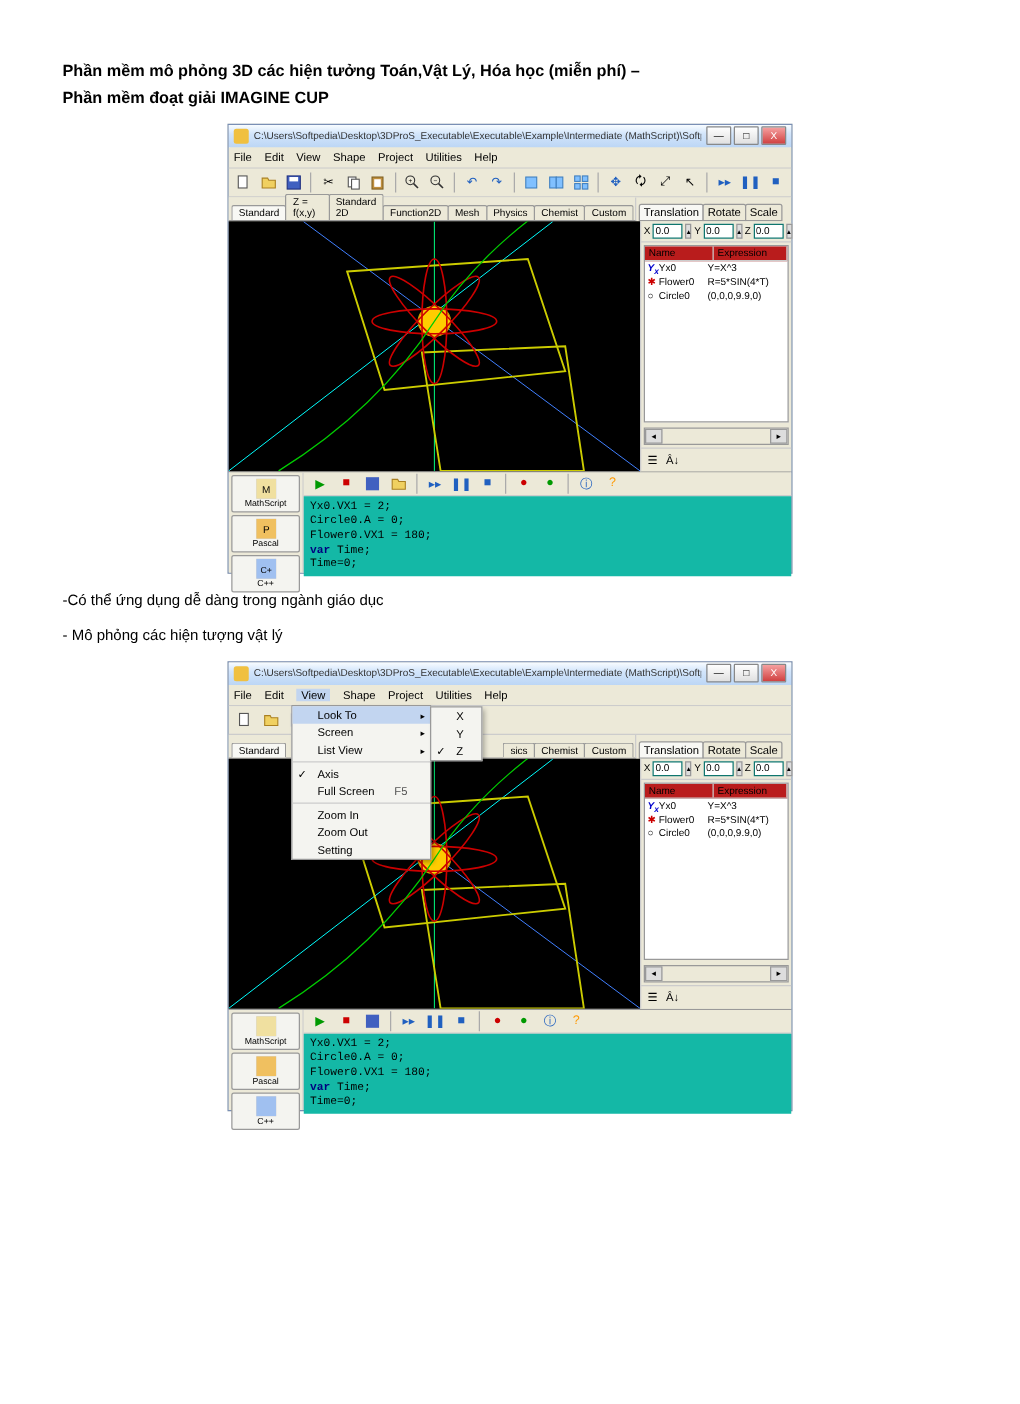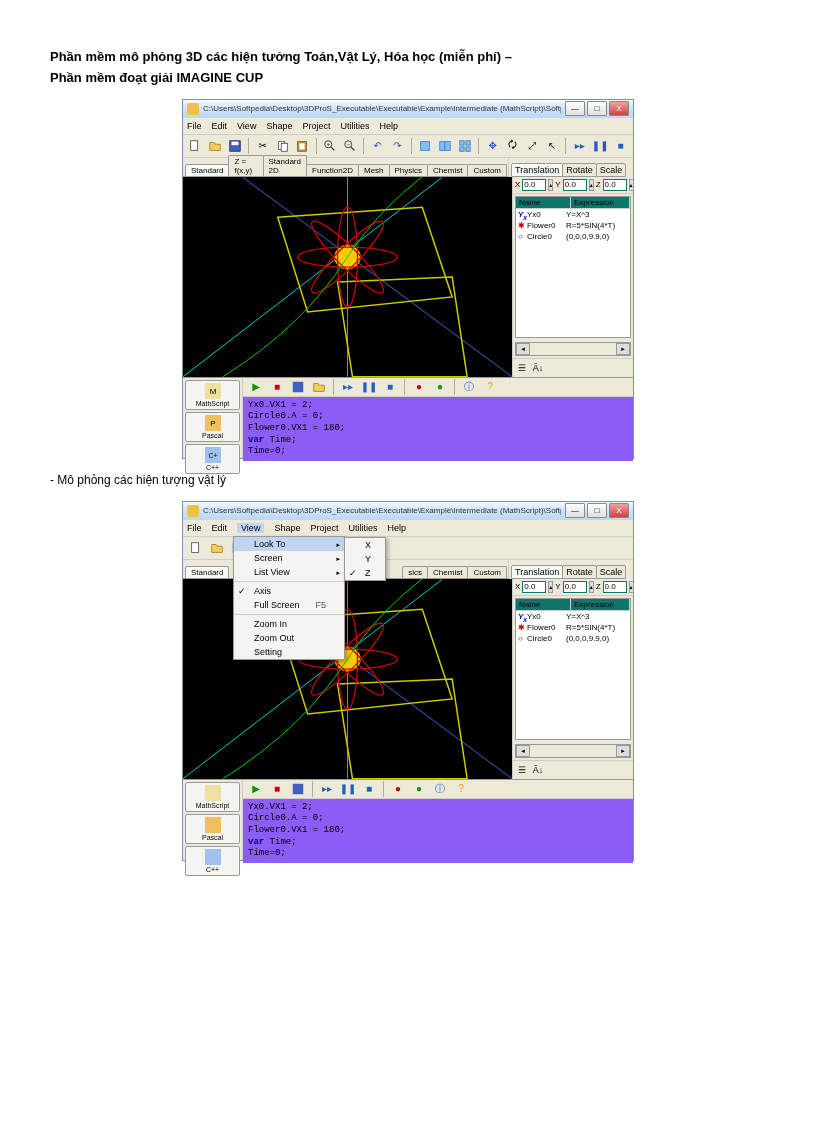--- a/index.html
+++ b/index.html
@@ -27,38 +27,38 @@
 .main-split{display:flex;height:200px}
 .viewport{flex:1;background:#000;position:relative;overflow:hidden}
 .viewport svg{position:absolute;top:0;left:0;width:100%;height:100%}
 .side-panel{width:120px;background:#ece9d8;border-left:1px solid #ccc;display:flex;flex-direction:column}
 .side-tab{border:1px solid #999;padding:1px 3px;background:#ece9d8;border-radius:2px 2px 0 0;margin-right:-1px}
 .side-tab.active{background:#f8f8f4}
 .coord-row{display:flex;padding:2px;gap:2px;font-size:8px;align-items:center;border-bottom:1px solid #ccc}
 .coord-row input{width:20px;height:10px;font-size:8px;border:1px solid #0f766e;padding:0 1px}
 .coord-row .stepper{width:8px;height:10px;background:#ddd;border:1px solid #999;font-size:6px;display:flex;align-items:center;justify-content:center}
 .obj-list{flex:1;background:#fff;border:1px solid #999;margin:2px;font-size:8px;overflow:hidden}
-.obj-list .hdr{display:flex;background:#0f766e;border-bottom:1px solid #ccc}
+.obj-list .hdr{display:flex;background:#b91c1c;border-bottom:1px solid #ccc}
 .obj-list .hdr div{padding:1px 3px;border-right:1px solid #ccc}
 .obj-list .row{display:flex;padding:1px 2px}
 .obj-list .row .c1{width:48px;display:flex;align-items:center;gap:1px}
 .obj-list .row .c2{flex:1}
 .obj-ico{width:8px;height:8px;display:inline-block}
 .bottom-scrollbar{height:12px;background:#ece9d8;display:flex;align-items:center;margin:2px;border:1px solid #999}
 .bottom-scrollbar .sbbtn{width:12px;height:10px;background:#ddd;border:1px solid #999;font-size:7px;display:flex;align-items:center;justify-content:center}
 .bottom-scrollbar .track{flex:1;background:#f4f4f4}
 .panel-icons{display:flex;gap:2px;padding:2px;border-top:1px solid #ccc}
 .panel-icons .pi{width:14px;height:14px;font-size:9px;display:flex;align-items:center;justify-content:center}
 .script-row{display:flex;height:80px;border-top:1px solid #999}
 .script-tabs{width:55px;background:#ece9d8;border-right:1px solid #ccc;display:flex;flex-direction:column;padding:2px;gap:2px}
 .script-tab{border:1px solid #999;padding:2px;font-size:7px;text-align:center;background:#f4f4f0;border-radius:2px;display:flex;flex-direction:column;align-items:center;gap:1px}
 .script-tab .sti{width:16px;height:16px;background:#d0d0d0;display:flex;align-items:center;justify-content:center;font-size:10px}
 .script-body{flex:1;display:flex;flex-direction:column}
 .script-toolbar{height:18px;background:#ece9d8;display:flex;align-items:center;gap:3px;padding:0 4px;border-bottom:1px solid #ccc}
-.script-code{flex:1;background:#8b5cf6;font-family:'Courier New',monospace;font-size:9px;padding:3px 5px;line-height:1.3;white-space:pre}
+.script-code{flex:1;background:#14b8a6;font-family:'Courier New',monospace;font-size:9px;padding:3px 5px;line-height:1.3;white-space:pre}
 .script-code .kw{color:#000080;font-weight:700}
 .dropdown-menu{position:absolute;background:#f4f4f0;border:1px solid #999;box-shadow:2px 2px 4px rgba(0,0,0,0.3);font-size:9px;z-index:10}
 .dropdown-menu .mi{padding:2px 18px 2px 20px;display:flex;align-items:flex-end;gap:8px;position:relative;white-space:nowrap}
 .dropdown-menu .mi .chk{position:absolute;left:4px}
 .dropdown-menu .mi .arrow{position:absolute;right:4px;font-size:7px}
 .dropdown-menu .mi .shortcut{margin-left:auto;color:#555}
 .dropdown-menu .msep{height:1px;background:#ccc;margin:2px 0}
 .dropdown-menu .mi.hover{background:#c2d5f0}
 .submenu{position:absolute;left:100%;top:0;background:#f4f4f0;border:1px solid #999;box-shadow:2px 2px 4px rgba(0,0,0,0.3)}
 .download-row{display:flex;align-items:center;gap:6px;margin-top:20px}
@@ -325,20 +325,21 @@
           <div class="script-code"><span>Yx0.VX1 = 2;</span>
 <span>Circle0.A = 0;</span>
 <span>Flower0.VX1 = 180;</span>
 <span class="kw">var</span><span> Time;</span>
 <span>Time=0;</span></div>
         </div>
       </div>
     </div>
   </div>
 
+  <p class="line">-Có thể ứng dụng dễ dàng trong ngành giáo dục</p>
   <p class="line">- Mô phỏng các hiện tượng vật lý</p>
 
   <div class="screenshot-wrap">
     <div class="app-window" style="position:relative">
       <div class="title-bar">
         <div class="app-icon"></div>
         <div class="path">C:\Users\Softpedia\Desktop\3DProS_Executable\Executable\Example\Intermediate (MathScript)\Softpedia.M3D - 3DProS 1.8</div>
         <div class="winbtns">
           <div class="winbtn">—</div>
           <div class="winbtn">□</div>

